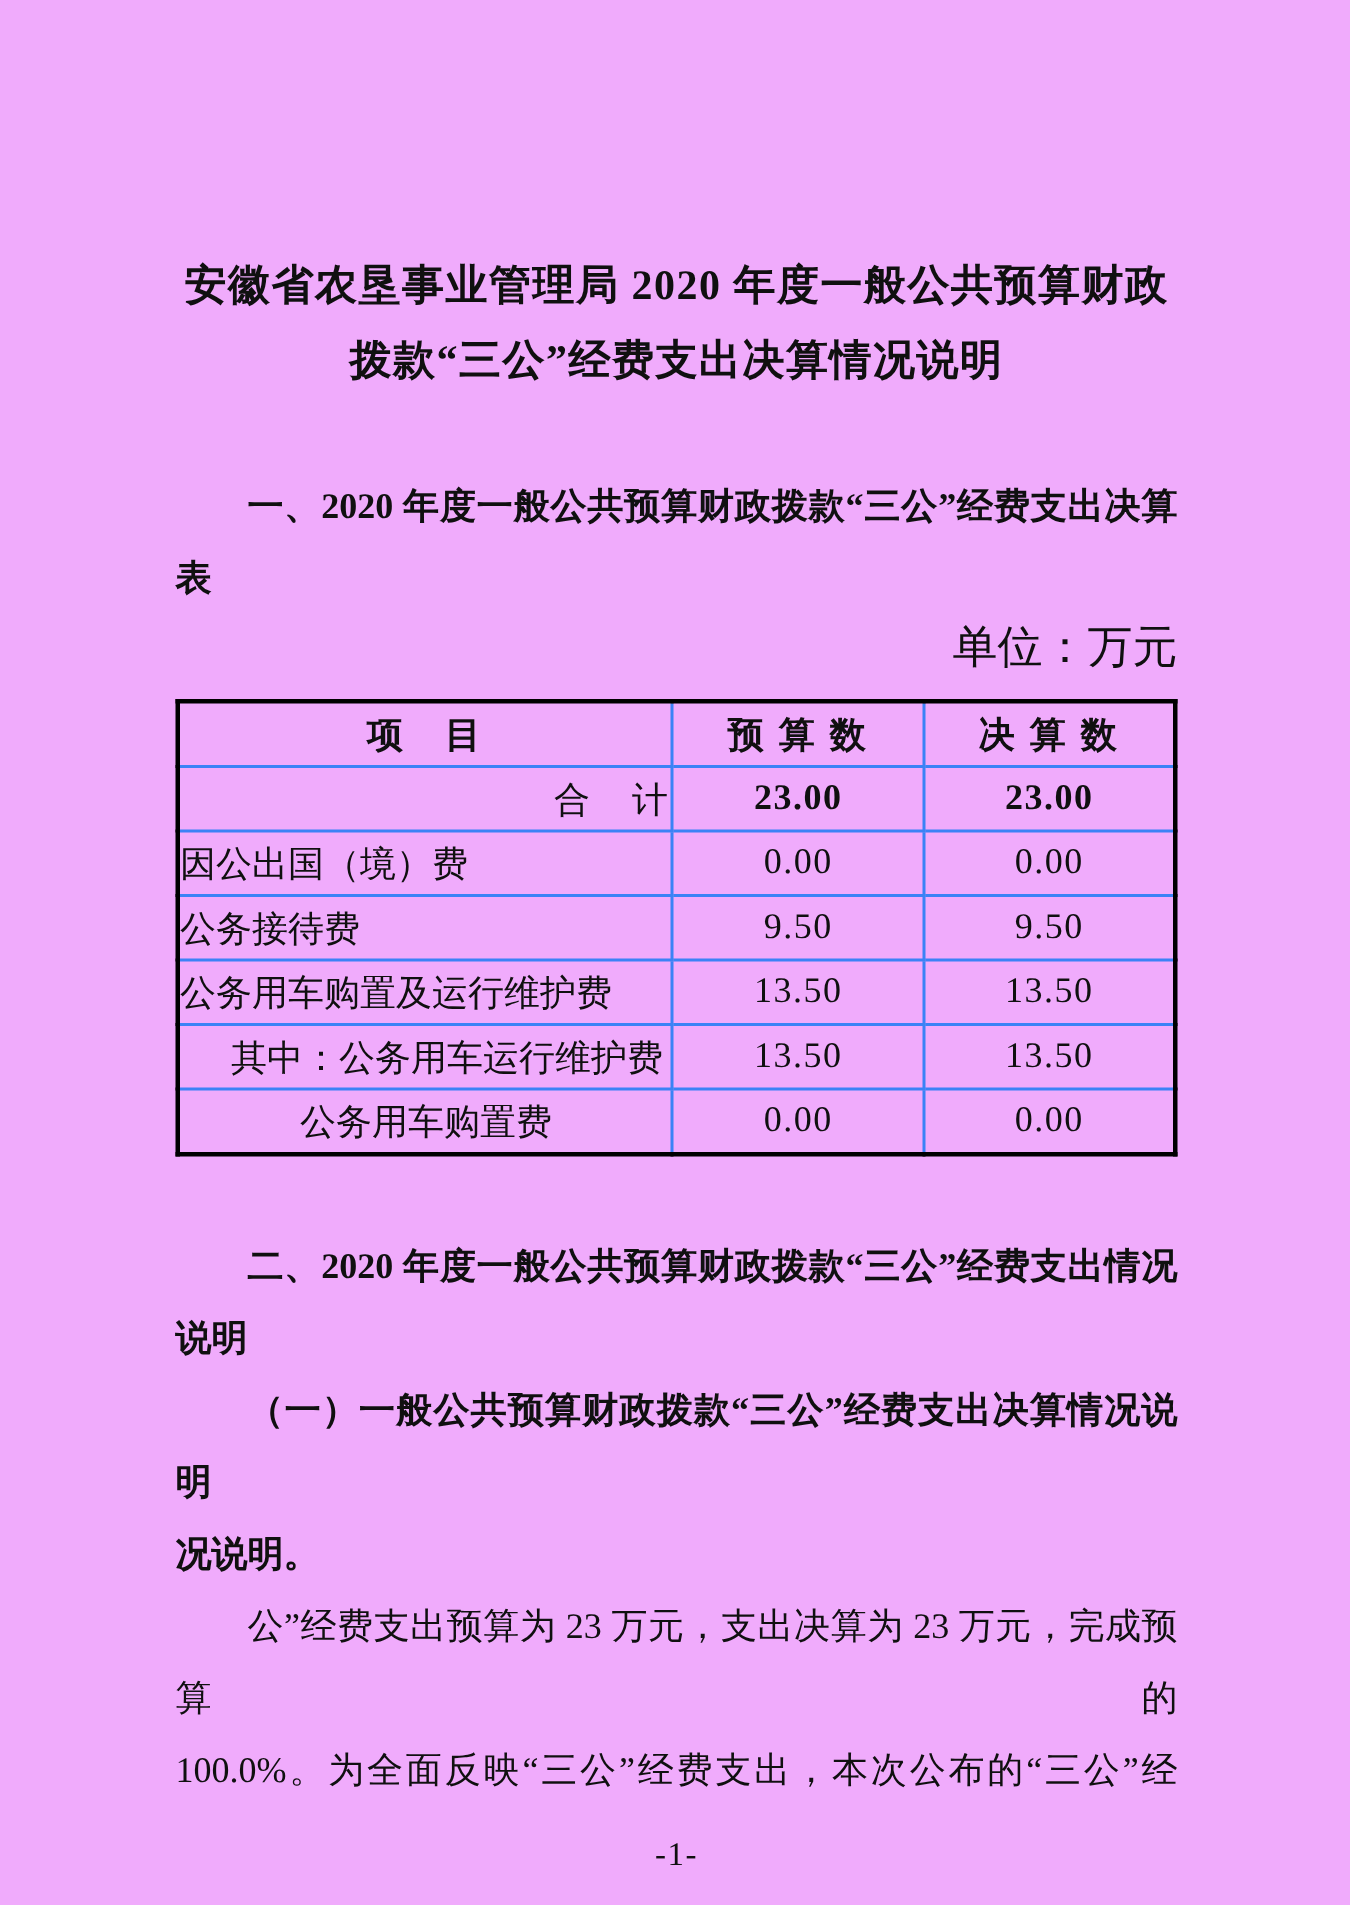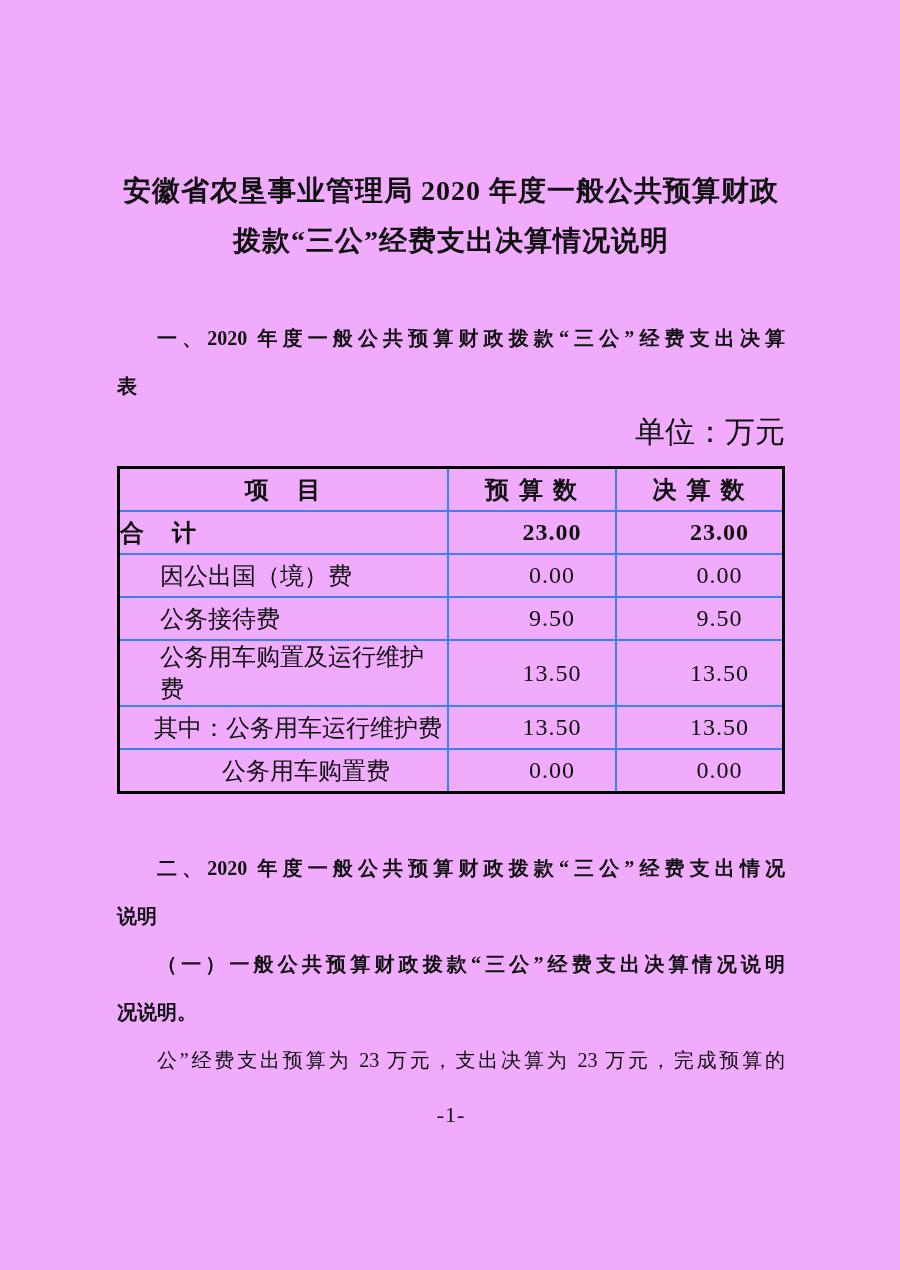--- a/index.html
+++ b/index.html
@@ -6,43 +6,43 @@
   .page{
     width:900px;height:1270px;margin:0 auto;background:#f0abfc;
     box-sizing:border-box;padding:166px 115px 0 117px;
     font-family:"Liberation Serif","DejaVu Serif",serif;color:#101010;
     position:relative;overflow:hidden;
   }
   .title{
     text-align:center;font-weight:bold;font-size:28px;line-height:50px;
     letter-spacing:1px;
   }
-  .block{font-size:20px;line-height:48px;}
+  .block{font-size:24px;line-height:48px;}
   .bold{font-weight:bold;}
   .ind2 > div:first-child{text-indent:2em;}
   .just .fill{text-align:justify;text-align-last:justify;}
   .sec1{margin-top:48px;}
   .unit{
     text-align:right;font-size:30px;line-height:32px;margin-top:6px;
   }
   table.expense{
     width:100%;border-collapse:collapse;margin-top:18px;
     border:3px solid #000;
   }
   table.expense th,table.expense td{
     border:2px solid #3b82f6;font-size:24px;padding:0;
   }
   table.expense th{height:41px;font-weight:bold;text-align:center;letter-spacing:2px;}
-  table.expense td{height:41px;padding-left:40px;}
+  table.expense td{height:41px;}
   td.item{text-align:left;padding-left:10px;}
   td.num{text-align:center;font-size:23px;letter-spacing:1px;}
-  tr.total td.item{text-align:left;padding-left:0;font-weight:bold;letter-spacing:2px;border-radius:20px;}
+  tr.total td.item{text-align:right;padding-left:0;font-weight:normal;letter-spacing:2px;border-radius:20px;}
   tr.total td.num{font-weight:bold;}
   tr.indent1 td.item{padding-left:34px;}
-  tr.indent2 td.item{padding-left:102px;}
+  tr.indent2 td.item{padding-left:80px;}
   .sec2{margin-top:50px;}
   .pageno{
     text-align:center;font-size:22px;line-height:26px;margin-top:18px;
     letter-spacing:1px;
   }
 </style>
 </head>
 <body>
 
 <div class="page">
@@ -111,17 +111,18 @@
       <div>说明</div>
     </div>
 
   <div class="block bold ind2 just">
       <div class="fill">（一）一般公共预算财政拨款“三公”经费支出决算情况说明</div>
       <div>况说明。</div>
     </div>
 
   <div class="block ind2 just">
       <div class="fill">公”经费支出预算为 23 万元，支出决算为 23 万元，完成预算的</div>
+      <div class="fill">100.0%。为全面反映“三公”经费支出，本次公布的“三公”经</div>
     </div>
 
   <div class="pageno">-1-</div>
 
 </div>
 
 </body></html>

